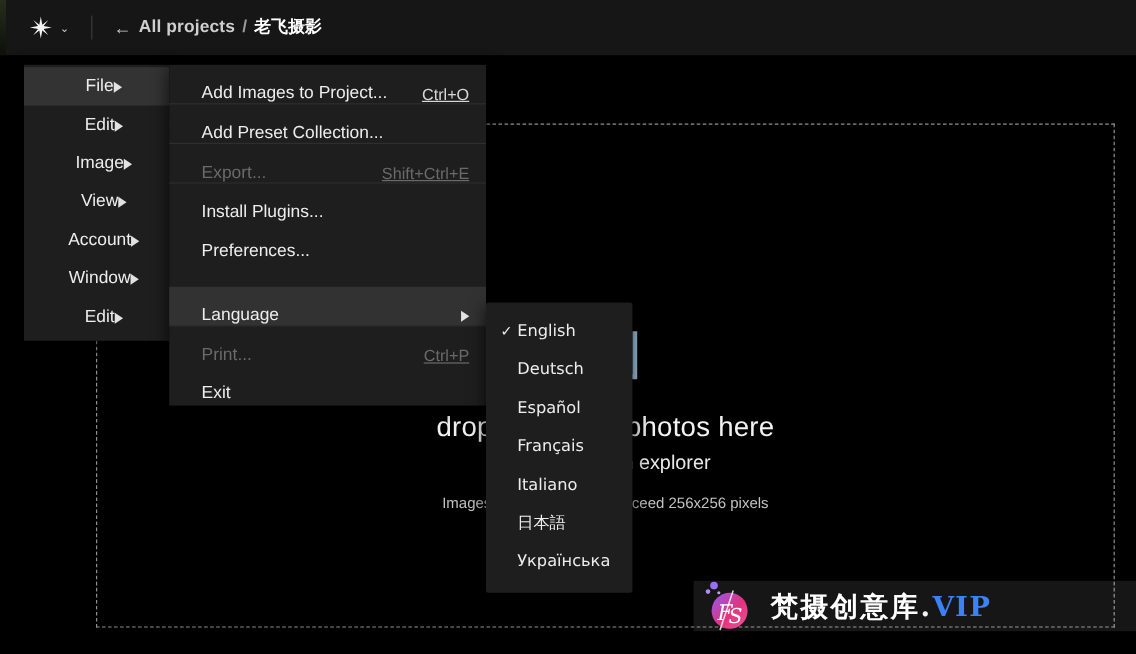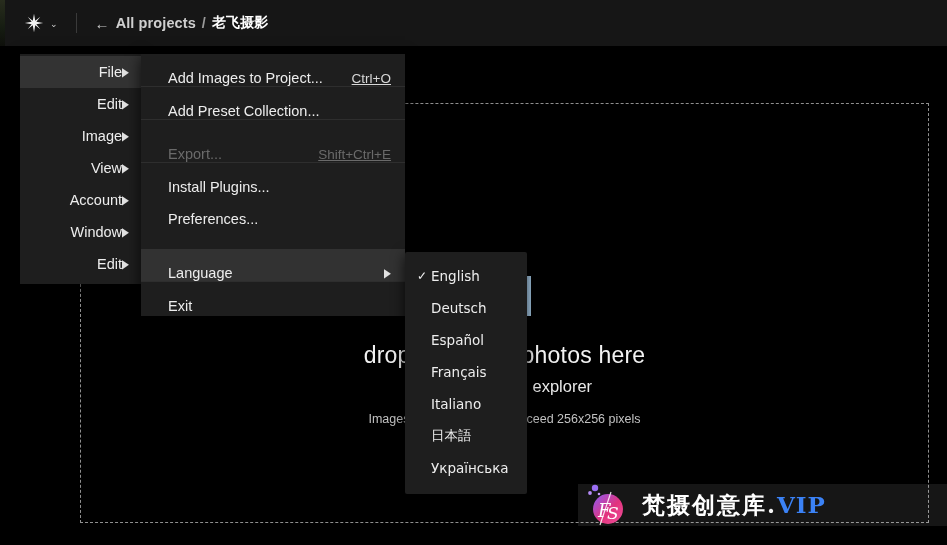--- a/index.html
+++ b/index.html
@@ -166,21 +166,21 @@
   .menubar {
     left: 20px;
     top: 54px;
     width: 121px;
     padding: 2px 0 4px 0;
   }
   .mb-item {
     height: 32px;
     display: flex;
     align-items: center;
-    justify-content: flex-end;
+    justify-content: center;
     padding: 0 12px 0 24px;
     font-size: 14.5px;
     color: #ededed;
     cursor: pointer;
     box-sizing: border-box;
   }
   .mb-item.active { background: #333333; }
   .mb-item .arr {
     font-size: 9px;
     color: #e2e2e2;
@@ -198,21 +198,21 @@
     display: flex;
     align-items: center;
     justify-content: space-between;
     padding: 16px 14px 0 27px;
     font-size: 14.5px;
     color: #ededed;
     cursor: pointer;
     box-sizing: border-box;
     position: relative;
   }
-  .fm-item.disabled { color: #6a6a6a; cursor: default; margin-top: 10px; }
+  .fm-item.disabled { color: #6a6a6a; cursor: default; }
   .fm-item.highlight { background: #323232; margin-top: 22px; }
   .fm-item .accel {
     font-size: 13.5px;
     color: #d8d8d8;
     text-decoration: underline;
   }
   .fm-item.disabled .accel { color: #6a6a6a; }
   .fm-item .sub-arr {
     font-size: 9px;
     color: #e2e2e2;
@@ -365,20 +365,24 @@
         <span>Install Plugins...</span>
       </div>
       <div class="fm-item">
         <span>Preferences...</span>
       </div>
       <div class="fm-item highlight">
         <span>Language</span>
         <span class="sub-arr">▶</span>
       </div>
       <div class="fm-sep"></div>
+      <div class="fm-item disabled">
+        <span>Print...</span>
+        <span class="accel">Ctrl+P</span>
+      </div>
       <div class="fm-item">
         <span>Exit</span>
       </div>
     </div>
 
   <div class="menu langmenu" id="langmenu">
       <div class="lg-item">
         <span class="lg-check">✓</span>
         <span class="lg-label">English</span>
       </div>

